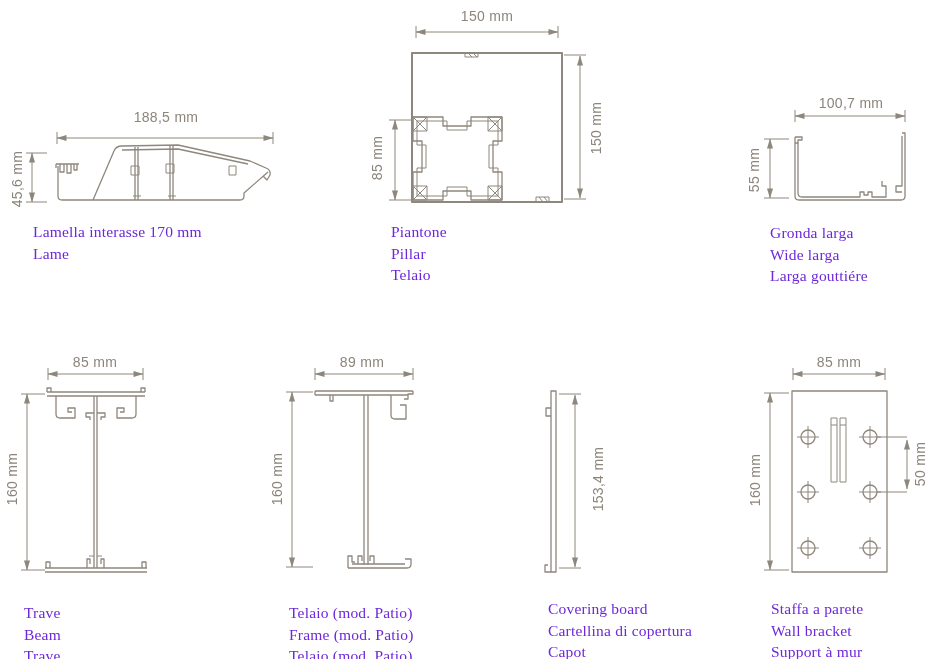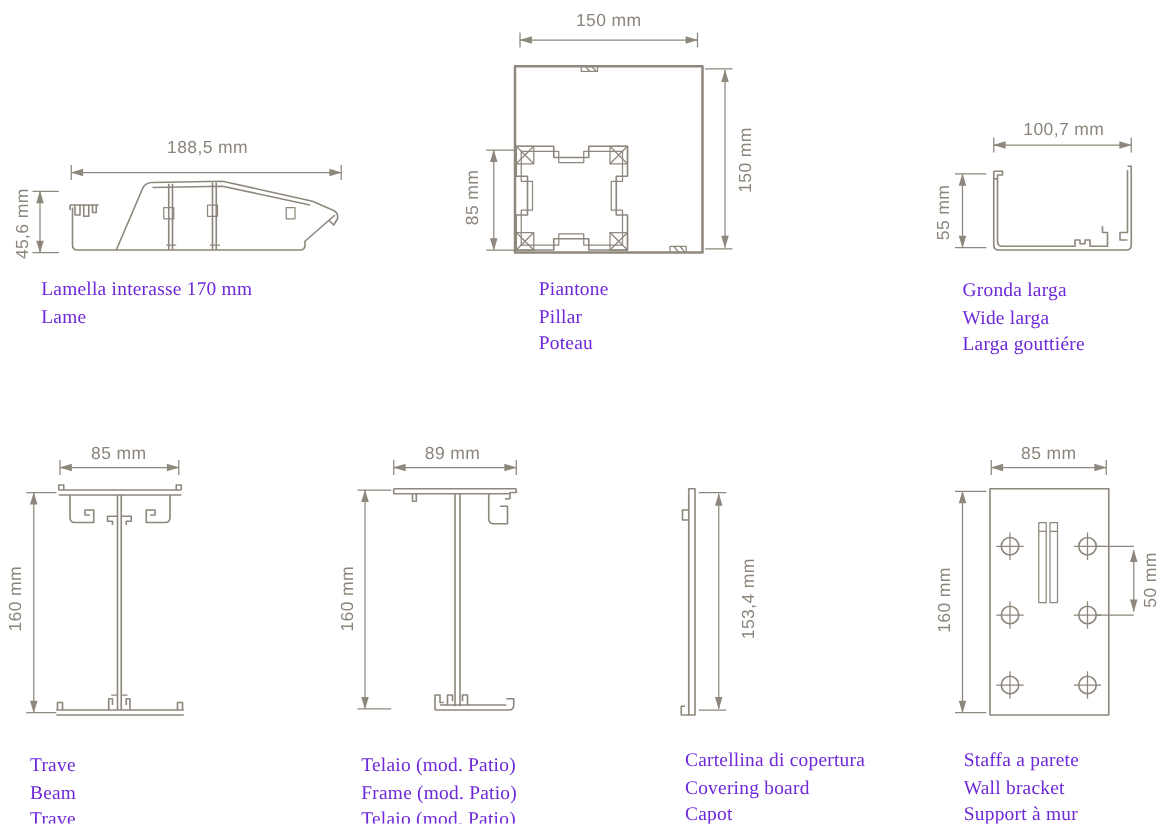--- a/index.html
+++ b/index.html
@@ -169,24 +169,24 @@
 
   <div class="dim-label" style="left:839px; top:362px;">85 mm</div>
   <div class="dim-label rot" style="left:755px; top:480px;">160 mm</div>
   <div class="dim-label rot" style="left:920px; top:464px;">50 mm</div>
 
   <div class="fig-label" style="left:33px; top:221px;">
     <div>Lamella interasse 170 mm</div>
     <div>Lame</div>
   </div>
 
-  <div class="fig-label" style="left:391px; top:221px;margin-left:40px;">
+  <div class="fig-label" style="left:391px; top:221px;">
     <div>Piantone</div>
     <div>Pillar</div>
-    <div>Poteau</div>
+    <div>Telaio</div>
   </div>
 
   <div class="fig-label" style="left:770px; top:222px;">
     <div>Gronda larga</div>
     <div>Wide larga</div>
     <div>Larga gouttiére</div>
   </div>
 
   <div class="fig-label" style="left:24px; top:602px;">
     <div>Trave</div>
@@ -194,22 +194,22 @@
     <div>Trave</div>
   </div>
 
   <div class="fig-label" style="left:289px; top:602px;">
     <div>Telaio (mod. Patio)</div>
     <div>Frame (mod. Patio)</div>
     <div>Telaio (mod. Patio)</div>
   </div>
 
   <div class="fig-label" style="left:548px; top:598px;">
+    <div>Covering board</div>
     <div>Cartellina di copertura</div>
-    <div>Covering board</div>
     <div>Capot</div>
   </div>
 
   <div class="fig-label" style="left:771px; top:598px;">
     <div>Staffa a parete</div>
     <div>Wall bracket</div>
     <div>Support à mur</div>
   </div>
 
 </div>

